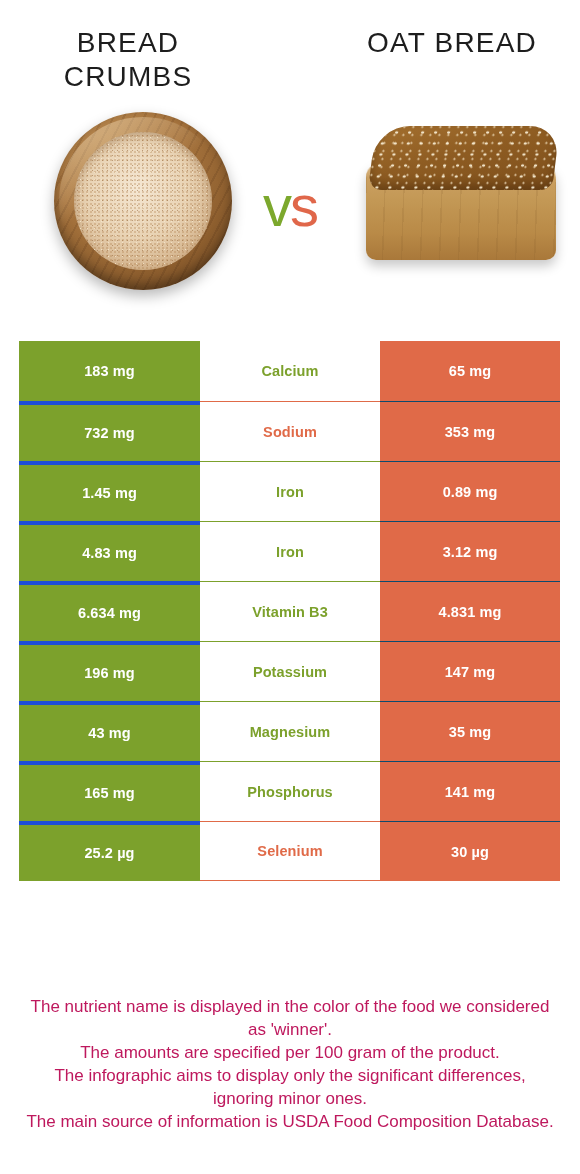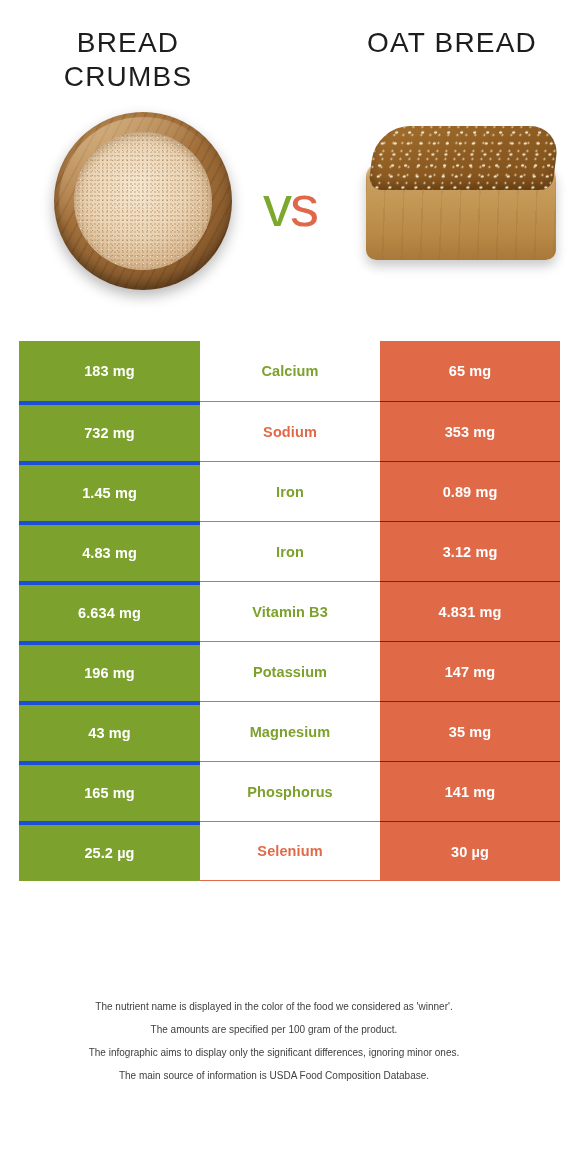--- a/index.html
+++ b/index.html
@@ -212,27 +212,27 @@
   .row + .row .cell-mid.win-green  { border-top: 1px solid #7CA12C; }
   .row + .row .cell-mid.win-orange { border-top: 1px solid #E06A48; }
   .row:last-child .cell-mid.win-green  { border-bottom: 1px solid #7CA12C; }
   .row:last-child .cell-mid.win-orange { border-bottom: 1px solid #E06A48; }
   .label-green  { color: #7CA12C; }
   .label-orange { color: #E06A48; }
 
   
   .footer {
     position: absolute;
-    left: 6px;
+    left: 22px;
     top: 995px;
     width: 536px;
     text-align: center;
-    font-size: 10px;
+    font-size: 17px;
     line-height: 23px;
-    color: #404040;
+    color: #be185d;
   }
   .footer p { margin: 0; }
 </style>
 </head>
 <body>
 
 <div class="header">
 
   <div class="title title-left">Bread crumbs</div>
   <div class="title title-right">Oat bread</div>

